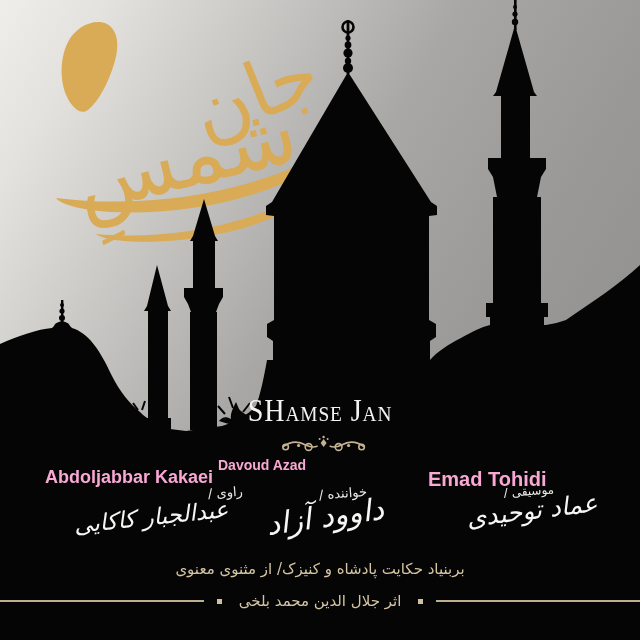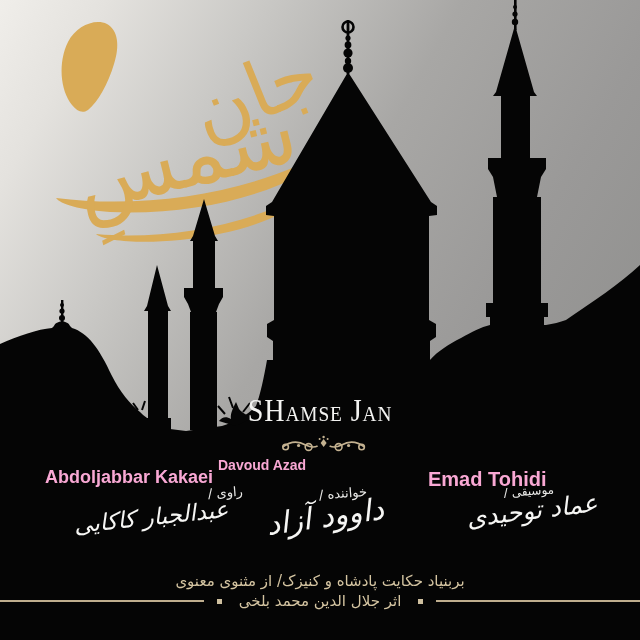--- a/index.html
+++ b/index.html
@@ -26,21 +26,21 @@
   .cap.narrator { left:45px;  width:212px; top:490px; }
   .cap.narrator .role { text-align:right; padding-right:14px; }
   .cap.narrator .big  { font-size:23px; transform:rotate(-6deg); margin-top:-1px; }
   .cap.singer   { left:225px; width:200px; top:487px; }
   .cap.singer .role { text-align:right; padding-right:58px; }
   .cap.singer .big  { font-size:30px; transform:rotate(-8deg); margin-top:-3px; }
   .cap.composer { left:428px; width:208px; top:484px; }
   .cap.composer .role { text-align:right; padding-right:82px; font-size:12px; }
   .cap.composer .big  { font-size:25px; transform:rotate(-7deg); margin-top:-2px; }
 
-  .footer1 { position:absolute; top:572px; left:0; width:100%; text-align:center;
+  .footer1 { position:absolute; top:560px; left:0; width:100%; text-align:center;
              font-size:15px; color:#d5c5a2; direction:rtl; }
   .footer2 { position:absolute; top:592px; left:0; width:100%;
              display:flex; align-items:center; gap:13px; }
   .footer2 .rule   { flex:1; height:2px; background:#bfae8e; }
   .footer2 .bullet { width:5px; height:5px; background:#cfc0a0; flex:0 0 auto; }
   .footer2 .text   { font-size:15px; color:#d5c5a2; direction:rtl;
                      padding:0 4px; white-space:nowrap; }
 </style>
 </head>
 <body>

